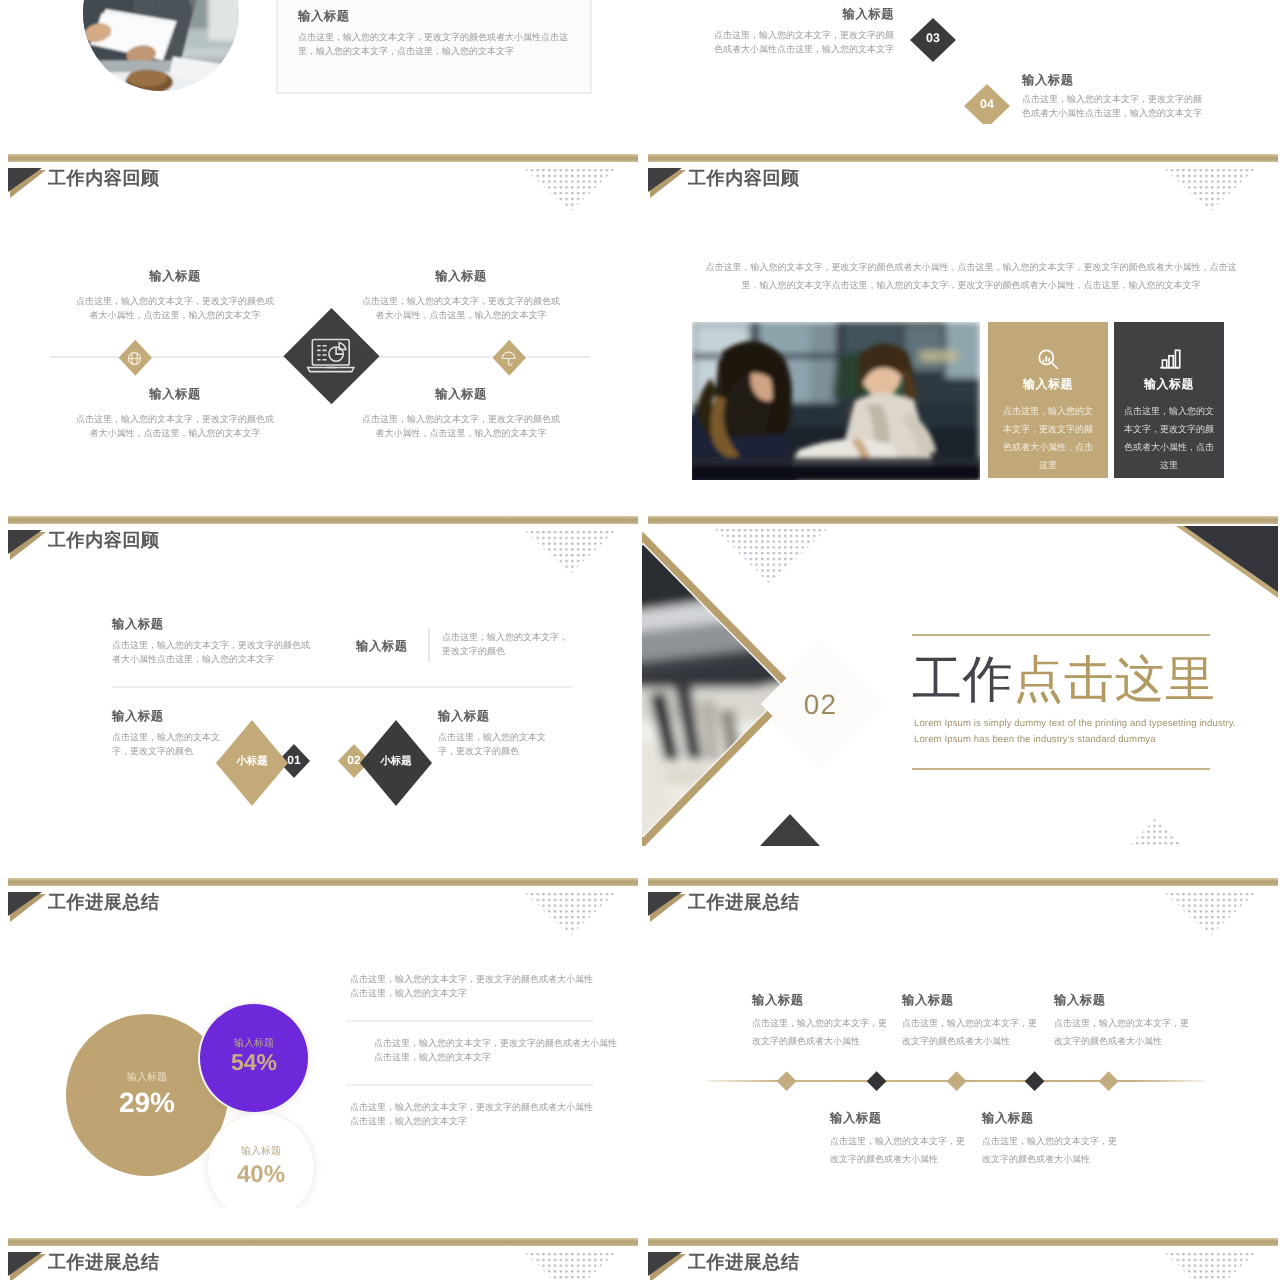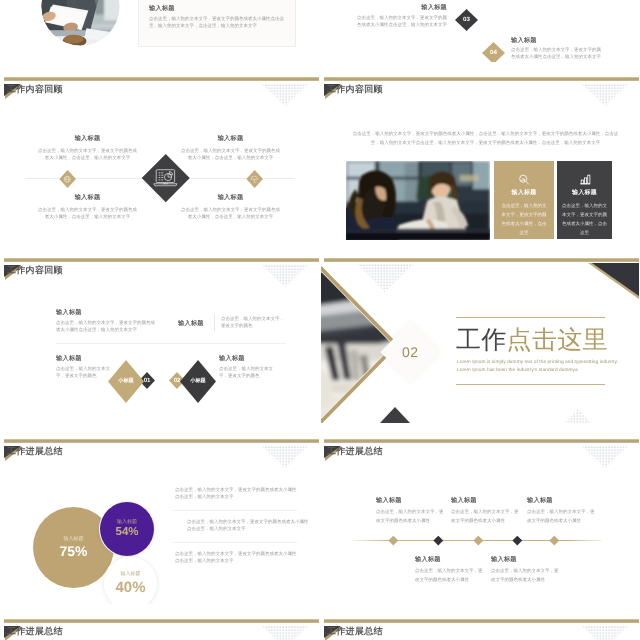--- a/index.html
+++ b/index.html
@@ -9,21 +9,21 @@
   .page{position:relative;width:640px;height:640px;background:#ffffff;overflow:hidden;}
   .slide{position:absolute;width:318px;height:179px;background:#fff;overflow:hidden;}
 
   
   .goldbar{position:absolute;left:3px;top:14px;width:315px;height:3.6px;
            background:linear-gradient(180deg,#dccc9f 0%,#b4a276 40%,#b9a87f 75%,#cfc09a 100%);}
   .tri-gold{position:absolute;left:4px;top:22px;width:0;height:0;
             border-left:18px solid #b29b6c;border-bottom:14px solid transparent;}
   .tri-dark{position:absolute;left:3px;top:21px;width:0;height:0;
             border-left:17px solid #3f3f41;border-bottom:12.5px solid transparent;}
-  .sl-title{position:absolute;left:6px;top:22px;font-size:9px;font-weight:bold;
+  .sl-title{position:absolute;left:23px;top:22px;font-size:9px;font-weight:bold;
             color:#5a5a5c;letter-spacing:0.3px;line-height:1;white-space:nowrap;}
   .dotpat{position:absolute;left:261px;top:21px;}
 
   .h3{font-size:6.2px;font-weight:bold;color:#5d5d5f;letter-spacing:.25px;line-height:1;}
   .bd{font-size:4.5px;color:#9a9a9c;line-height:1.45;letter-spacing:0;}
   .ctext{text-align:center;}
 
   .dia{position:absolute;transform:rotate(45deg);}
   .dia > *{transform:rotate(-45deg);}
 
@@ -94,26 +94,26 @@
   .sec-sub{position:absolute;left:136px;top:116px;font-size:4.8px;color:#a2946f;letter-spacing:.05px;}
   .sec-sub2{position:absolute;left:136px;top:124px;font-size:4.8px;color:#a2946f;letter-spacing:.05px;}
 
   
   .bub{position:absolute;border-radius:50%;display:flex;flex-direction:column;
        align-items:center;justify-content:center;}
   .bub .bl{font-size:5px;line-height:1;margin-bottom:2.5px;}
   .bub .bv{font-weight:bold;line-height:1;}
   .b75{left:32px;top:82px;width:81px;height:81px;background:#bda472;}
   .b75 .bl{color:#ece1c8;} .b75 .bv{color:#fff;font-size:14px;font-weight:bold;}
-  .b54{left:99px;top:77px;width:54px;height:54px;background:#4c1d95;
+  .b54{left:99px;top:77px;width:54px;height:54px;background:#6d28d9;
        box-shadow:0 0 0 1px #f6f4f0, 0 1px 5px rgba(130,120,95,.16);}
   .b54 .bl{color:#b8aa87;} .b54 .bv{color:#c6af80;font-size:11.5px;}
   .b40{left:103px;top:132px;width:53px;height:53px;background:#fff;
        box-shadow:0 0 0 1px #f6f4f0, 0 1px 5px rgba(130,120,95,.16);}
-  .b40 .bl{color:#b8aa87;} .b40 .bv{color:#c6af80;font-size:15px;}
+  .b40 .bl{color:#b8aa87;} .b40 .bv{color:#c6af80;font-size:12px;}
   .b29{left:130px;top:104px;width:43px;height:43px;background:#3a3a3c;}
   .b29 .bl{color:#e8e8e8;font-size:4.6px;} .b29 .bv{color:#fff;font-size:9.5px;}
 
   
   .tl-line{position:absolute;left:32px;top:115px;width:249px;height:1px;
      background:linear-gradient(90deg,#f5f1e9 0%,#cbb487 14%,#c6ae80 86%,#f5f1e9 100%);}
   .tmark{width:6.6px;height:6.6px;}
   .tmark.gold{background:#c2ab7c;} .tmark.dark{background:#333335;}
   .tl-item{position:absolute;width:70px;}
   .tl-top{top:73px;} .tl-bot{top:132px;}
@@ -461,21 +461,21 @@
   <div class="tri-dark"></div>
   <div class="sl-title">工作进展总结</div>
   <div class="dotpat">
     <svg width="46" height="22" viewBox="0 0 46 22">
       <path d="M0 0 H46 L23 22 Z" fill="url(#dotp)"></path>
     </svg>
   </div>
 
   <div class="bub b75">
     <div class="bl">输入标题</div>
-    <div class="bv">75%</div>
+    <div class="bv">29%</div>
   </div>
   <div class="bub b54">
     <div class="bl">输入标题</div>
     <div class="bv">54%</div>
   </div>
   <div class="bub b40">
     <div class="bl">输入标题</div>
     <div class="bv">40%</div>
   </div>
 

